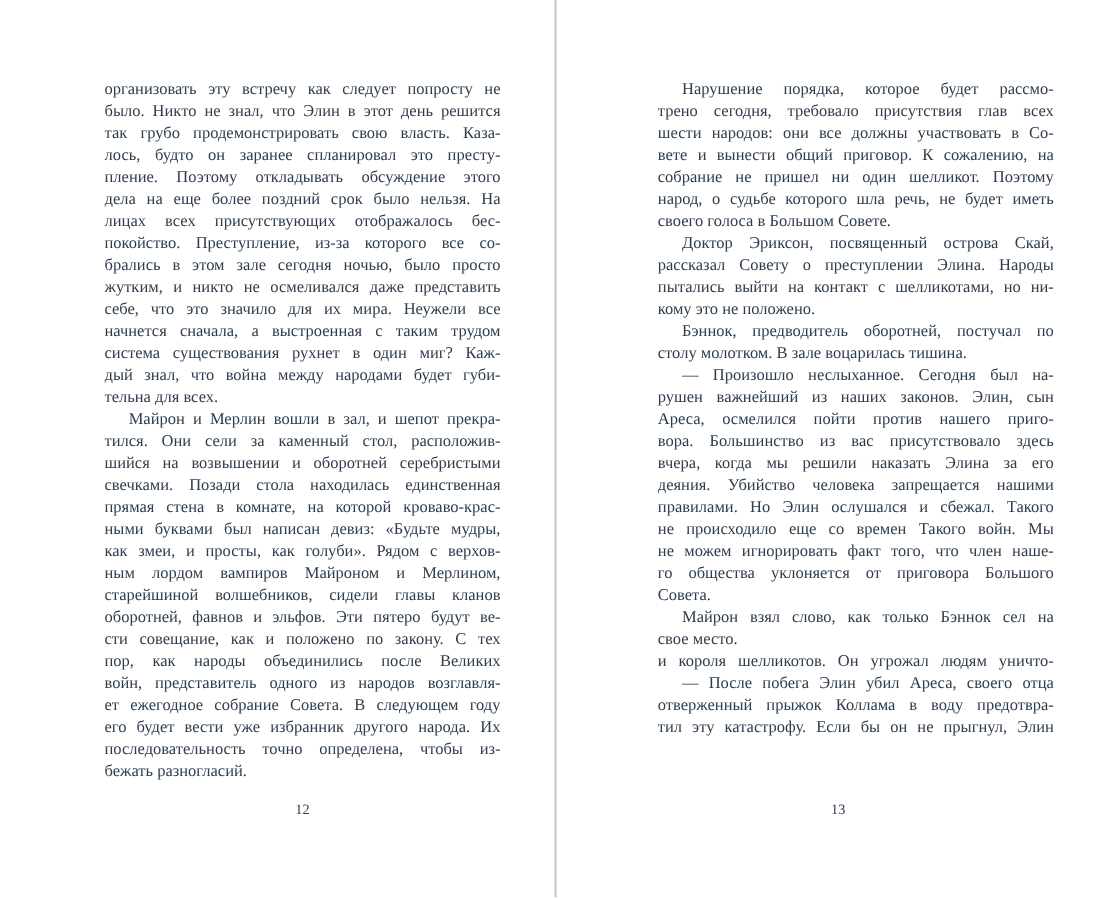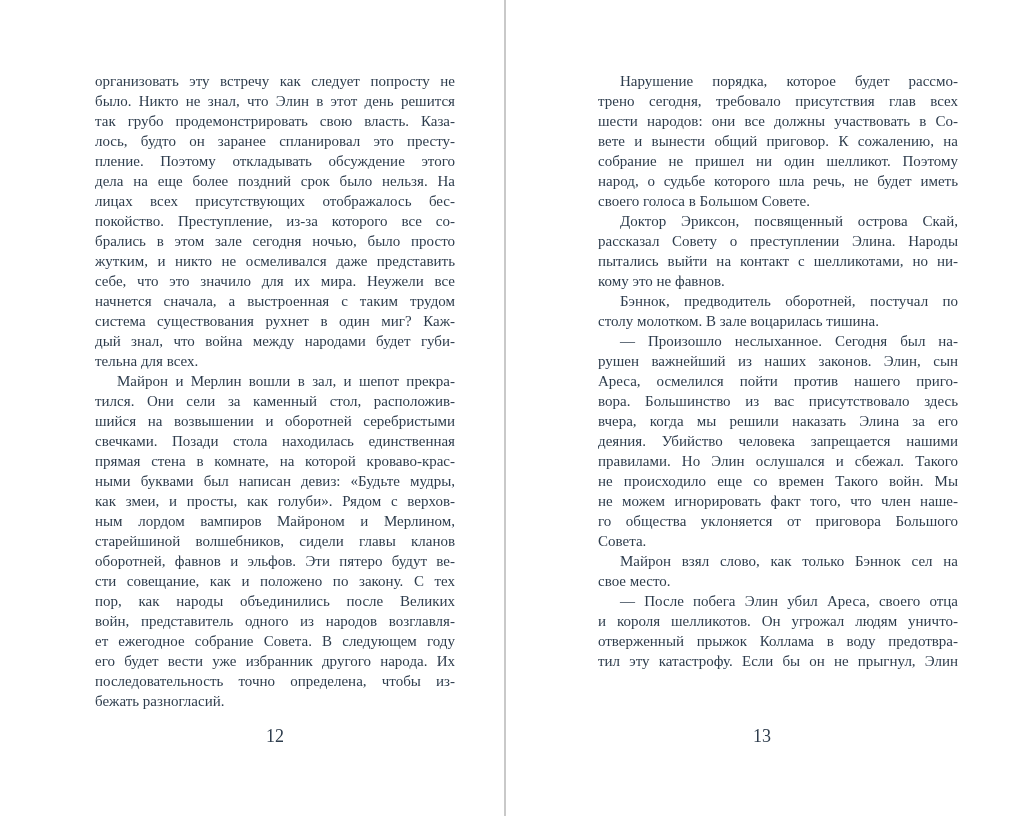--- a/index.html
+++ b/index.html
@@ -47,21 +47,21 @@
   }
   .line.indent {
     text-indent: 22px;
   }
   .page-number {
     position: absolute;
     top: 728px;
     width: 360px;
     text-align: center;
     color: #2e3d4d;
-    font-size: 18px;
+    font-size: 13px;
     line-height: 16px;
   }
   .page-number.left  { left: 95px;  }
   .page-number.right { left: 582px; }
 </style>
 </head>
 <body>
 
 <div class="spread">
 
@@ -108,37 +108,37 @@
       <div class="line indent">Нарушение порядка, которое будет рассмо-</div>
       <div class="line">трено сегодня, требовало присутствия глав всех</div>
       <div class="line">шести народов: они все должны участвовать в Со-</div>
       <div class="line">вете и вынести общий приговор. К сожалению, на</div>
       <div class="line">собрание не пришел ни один шелликот. Поэтому</div>
       <div class="line">народ, о судьбе которого шла речь, не будет иметь</div>
       <div class="line last">своего голоса в Большом Совете.</div>
       <div class="line indent">Доктор Эриксон, посвященный острова Скай,</div>
       <div class="line">рассказал Совету о преступлении Элина. Народы</div>
       <div class="line">пытались выйти на контакт с шелликотами, но ни-</div>
-      <div class="line last">кому это не фавнов.</div>
+      <div class="line last">кому это не положено.</div>
       <div class="line indent">Бэннок, предводитель оборотней, постучал по</div>
       <div class="line last">столу молотком. В зале воцарилась тишина.</div>
       <div class="line indent">— Произошло неслыханное. Сегодня был на-</div>
       <div class="line">рушен важнейший из наших законов. Элин, сын</div>
       <div class="line">Ареса, осмелился пойти против нашего приго-</div>
       <div class="line">вора. Большинство из вас присутствовало здесь</div>
       <div class="line">вчера, когда мы решили наказать Элина за его</div>
       <div class="line">деяния. Убийство человека запрещается нашими</div>
       <div class="line">правилами. Но Элин ослушался и сбежал. Такого</div>
       <div class="line">не происходило еще со времен Такого войн. Мы</div>
       <div class="line">не можем игнорировать факт того, что член наше-</div>
       <div class="line">го общества уклоняется от приговора Большого</div>
       <div class="line last">Совета.</div>
       <div class="line indent">Майрон взял слово, как только Бэннок сел на</div>
       <div class="line last">свое место.</div>
+      <div class="line">и короля шелликотов. Он угрожал людям уничто-</div>
       <div class="line indent">— После побега Элин убил Ареса, своего отца</div>
-      <div class="line">и короля шелликотов. Он угрожал людям уничто-</div>
       <div class="line">отверженный прыжок Коллама в воду предотвра-</div>
       <div class="line">тил эту катастрофу. Если бы он не прыгнул, Элин</div>
     </div>
 
   <div class="page-number right">13</div>
 
 </div>
 
 </body></html>

